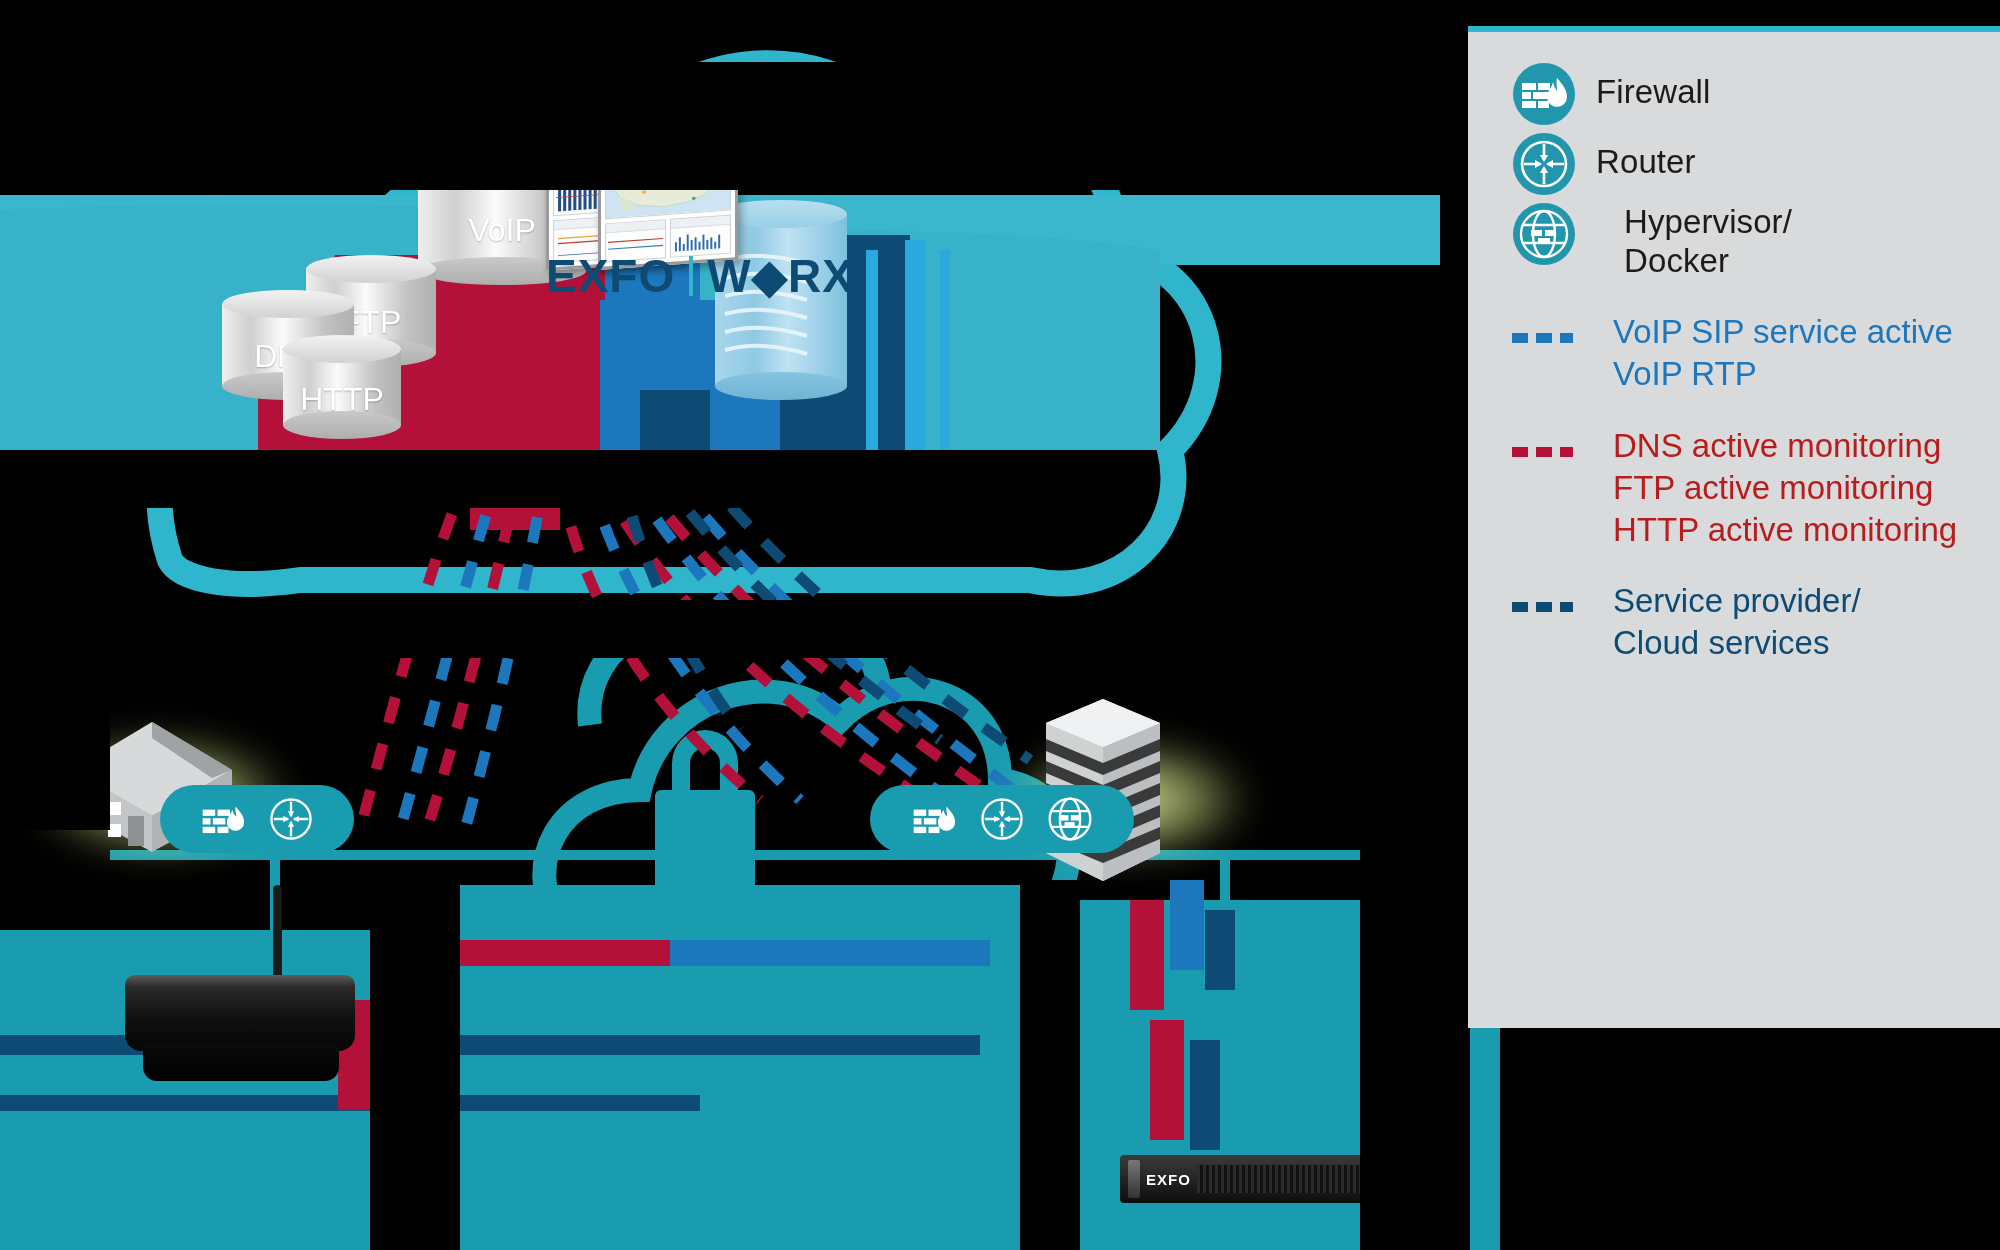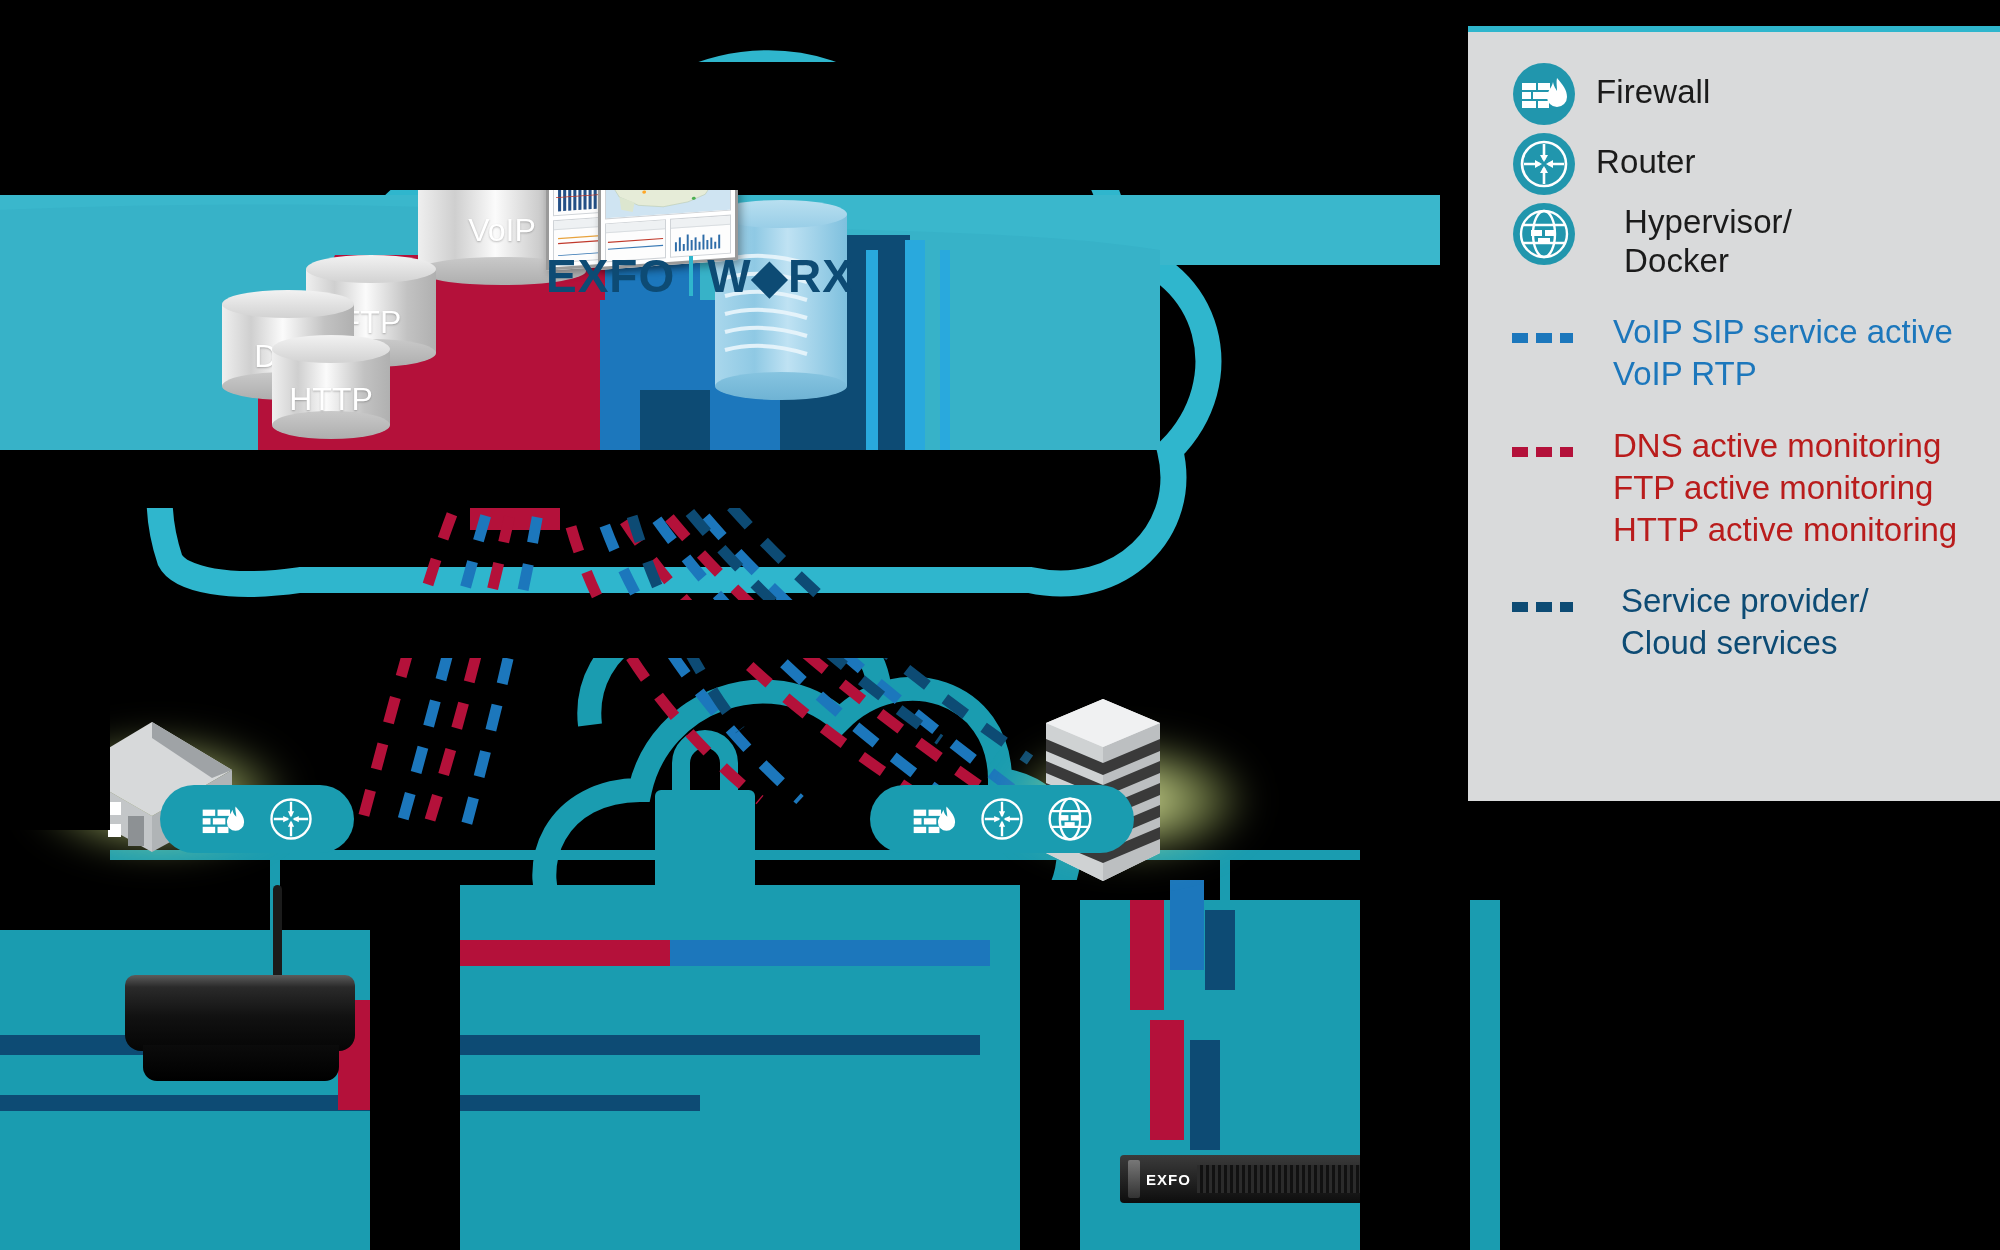--- a/index.html
+++ b/index.html
@@ -2,34 +2,34 @@
 <html><head>
 <meta charset="utf-8">
 <style>
   html,body{margin:0;padding:0;background:#000;}
   body{width:2000px;height:1250px;overflow:hidden;font-family:"Liberation Sans",sans-serif;}
   #stage{position:relative;width:2000px;height:1250px;background:#000;overflow:hidden;}
   svg.layer{position:absolute;left:0;top:0;width:2000px;height:1250px;}
 
   
   #legend{
-    position:absolute;left:1468px;top:32px;width:532px;height:769px;
+    position:absolute;left:1468px;top:32px;width:532px;height:996px;
     background:#d9dadb;box-sizing:border-box;padding:30px 0 0 44px;
   }
   #legend-topbar{position:absolute;left:1468px;top:26px;width:532px;height:7px;background:#2fb6cd;}
   .leg-row{display:flex;align-items:flex-start;margin-bottom:6px;}
   .leg-icon{width:64px;height:64px;flex:0 0 64px;margin-right:20px;}
   .leg-label{font-size:33px;color:#1b1b1b;line-height:1.18;padding-top:11px;letter-spacing:.1px;}
   .leg-label.two{padding-top:1px;margin-left:28px;}
   .dash-row{display:flex;align-items:flex-start;margin-top:30px;gap:17px;}
   .dash-swatch{width:64px;height:10px;flex:0 0 64px;margin-right:20px;margin-top:22px;}
   .dash-text{font-size:33px;line-height:1.27;}
   .dash-blue{color:#1c77bc;}
   .dash-red{color:#b91c1c;}
-  .dash-navy{color:#0d4b74;margin-left:8px;}
+  .dash-navy{color:#0d4b74;}
 
   
   .cyl{position:absolute;padding-left:20px;}
   .cyl .body{position:absolute;left:0;top:14px;width:100%;height:calc(100% - 28px);
      background:linear-gradient(90deg,#efefef 0%,#cfcfcf 22%,#fbfbfb 46%,#c2c2c2 78%,#b0b0b0 100%);}
   .cyl .top{position:absolute;left:0;top:0;width:100%;height:28px;border-radius:50%;
      background:linear-gradient(180deg,#f2f2f2,#d2d2d2);}
   .cyl .bot{position:absolute;left:0;bottom:0;width:100%;height:28px;border-radius:50%;
      background:linear-gradient(180deg,#c9c9c9,#aeaeae);}
   .cyl .lbl{position:absolute;left:0;right:0;top:44%;text-align:center;color:#fff;
@@ -202,21 +202,21 @@
     <div class="lbl">FTP</div>
   </div>
 
   <div class="cyl" style="left:222px;top:290px;width:112px;height:110px;">
     <div class="body"></div>
     <div class="top"></div>
     <div class="bot"></div>
     <div class="lbl">DNS</div>
   </div>
 
-  <div class="cyl" style="left:272px;top:335px;width:98px;height:104px;">
+  <div class="cyl" style="left:283px;top:335px;width:98px;height:104px;">
     <div class="body"></div>
     <div class="top"></div>
     <div class="bot"></div>
     <div class="lbl">HTTP</div>
   </div>
 
   <div class="cyl blue" style="left:715px;top:200px;width:112px;height:200px;">
     <div class="body"></div>
     <div class="top"></div>
     <div class="bot"></div>

